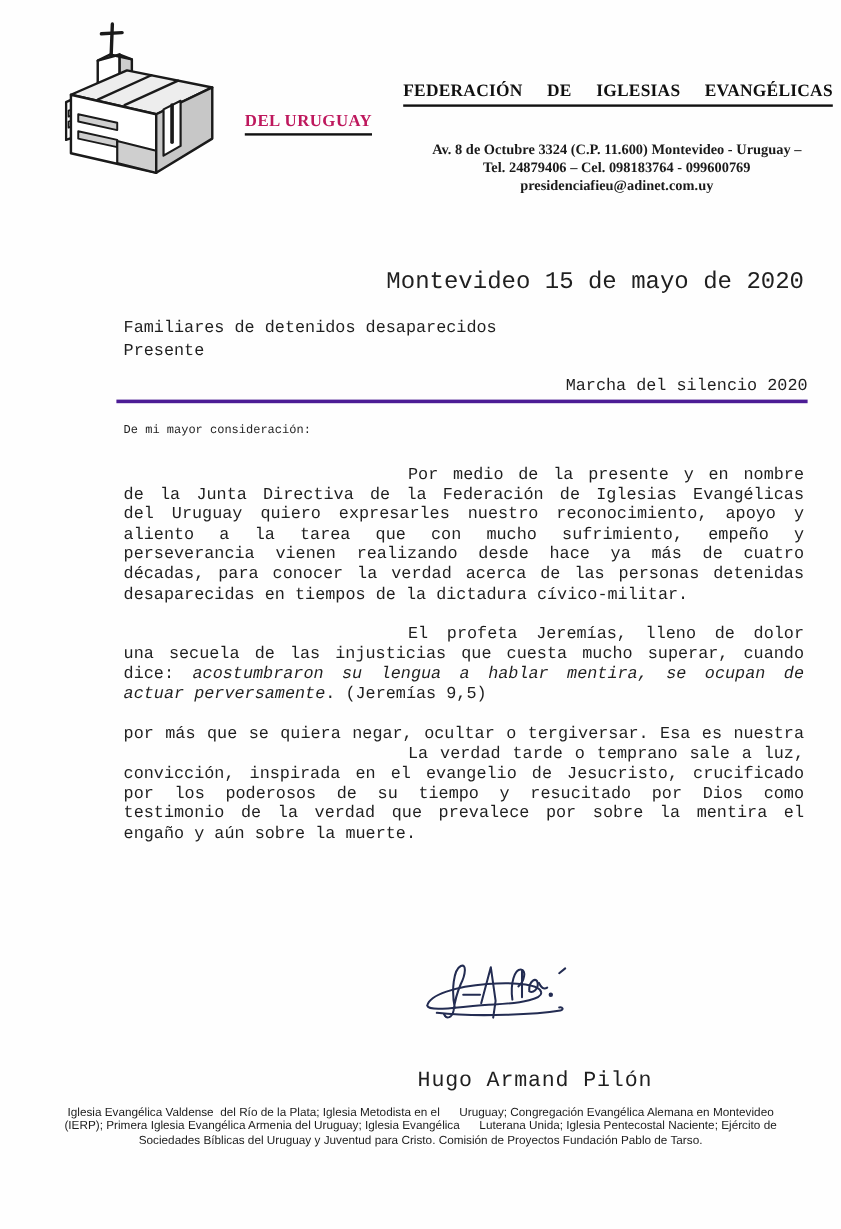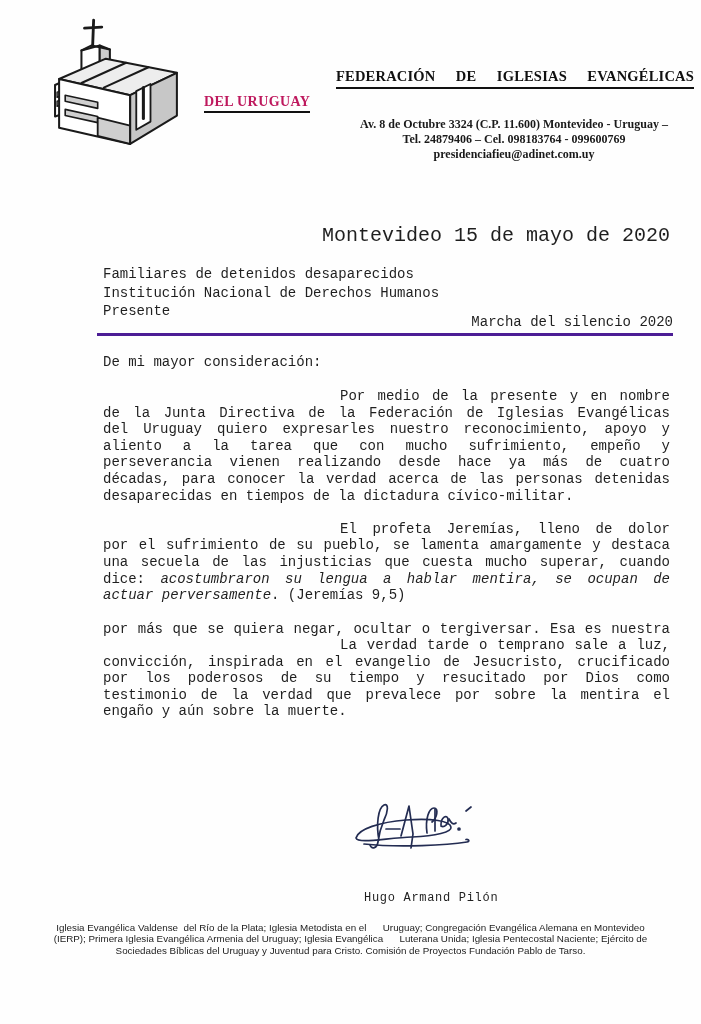--- a/index.html
+++ b/index.html
@@ -29,30 +29,30 @@
     font-family:"Liberation Serif","DejaVu Serif",serif; font-size:12px;
     font-weight:600; line-height:15px; color:#1a1a1a;
   }
   
   .date-line { position:absolute; left:103px; top:196px; width:567px; text-align:right; font-size:20px;margin-top:28px; }
   .recipients { position:absolute; left:103px; top:265px; font-size:14px; line-height:18.7px; }
   .subject-line {
     position:absolute; left:97px; top:314px; width:576px; text-align:right;
     font-size:14px; line-height:16px; padding-bottom:3px; border-bottom:3px solid #4c1d95;
   }
-  .salutation { position:absolute; left:103px; top:354px; font-size:14px; }
+  .salutation { position:absolute; left:103px; top:354px; font-size:10px; }
   .paras { position:absolute; left:103px; top:388px; width:567px; font-size:14px; }
   .para { margin:0 0 16.7px 0; }
   .pline { text-align:justify; text-align-last:justify; line-height:16.6px; }
   .pline.first { text-indent:237px; }
   .pline.lastline { text-align-last:left; }
   .it { font-style:italic;margin-top:12px; }
   
   .signature { position:absolute; left:348px; top:798px; width:128px; height:58px; }
-  .signer { position:absolute; left:348px; top:891px; font-size:12px; letter-spacing:.7px;margin-left:16px; }
+  .signer { position:absolute; left:348px; top:891px; font-size:18px; letter-spacing:.7px; }
   
   .footer {
     position:absolute; left:20px; top:922px; width:661px; text-align:center;
     font-family:"Liberation Sans","DejaVu Sans",sans-serif; font-size:9.8px;
     line-height:11.3px; color:#1c1c1c;
   }
   .footer .fline { white-space:pre; }
 </style>
 </head>
 <body>
@@ -93,41 +93,39 @@
   <div class="address">
     <div>Av. 8 de Octubre 3324 (C.P. 11.600) Montevideo - Uruguay –</div>
     <div>Tel. 24879406 – Cel. 098183764 - 099600769</div>
     <div>presidenciafieu@adinet.com.uy</div>
   </div>
 
   <div class="date-line">Montevideo 15 de mayo de 2020</div>
 
   <div class="recipients">
       <div class="rline">Familiares de detenidos desaparecidos</div>
-      <div class="rline">Institución Nacional de Derechos Humanos</div>
       <div class="rline">Presente</div>
     </div>
 
   <div class="subject-line">Marcha del silencio 2020</div>
 
   <div class="salutation">De mi mayor consideración:</div>
 
   <div class="paras">
       <div class="para">
         <div class="pline first"><span>Por medio de la presente y en nombre</span></div>
         <div class="pline"><span>de la Junta Directiva de la Federación de Iglesias Evangélicas</span></div>
         <div class="pline"><span>del Uruguay quiero expresarles nuestro reconocimiento, apoyo y</span></div>
         <div class="pline"><span>aliento a la tarea que con mucho sufrimiento, empeño y</span></div>
         <div class="pline"><span>perseverancia vienen realizando desde hace ya más de cuatro</span></div>
         <div class="pline"><span>décadas, para conocer la verdad acerca de las personas detenidas</span></div>
         <div class="pline lastline"><span>desaparecidas en tiempos de la dictadura cívico-militar.</span></div>
       </div>
       <div class="para">
         <div class="pline first"><span>El profeta Jeremías, lleno de dolor</span></div>
-        <div class="pline"><span>por el sufrimiento de su pueblo, se lamenta amargamente y destaca</span></div>
         <div class="pline"><span>una secuela de las injusticias que cuesta mucho superar, cuando</span></div>
         <div class="pline"><span>dice: </span><span class="it">acostumbraron su lengua a hablar mentira, se ocupan de</span></div>
         <div class="pline lastline"><span class="it">actuar perversamente</span><span>. (Jeremías 9,5)</span></div>
       </div>
       <div class="para">
         <div class="pline"><span>por más que se quiera negar, ocultar o tergiversar. Esa es nuestra</span></div>
         <div class="pline first"><span>La verdad tarde o temprano sale a luz,</span></div>
         <div class="pline"><span>convicción, inspirada en el evangelio de Jesucristo, crucificado</span></div>
         <div class="pline"><span>por los poderosos de su tiempo y resucitado por Dios como</span></div>
         <div class="pline"><span>testimonio de la verdad que prevalece por sobre la mentira el</span></div>

